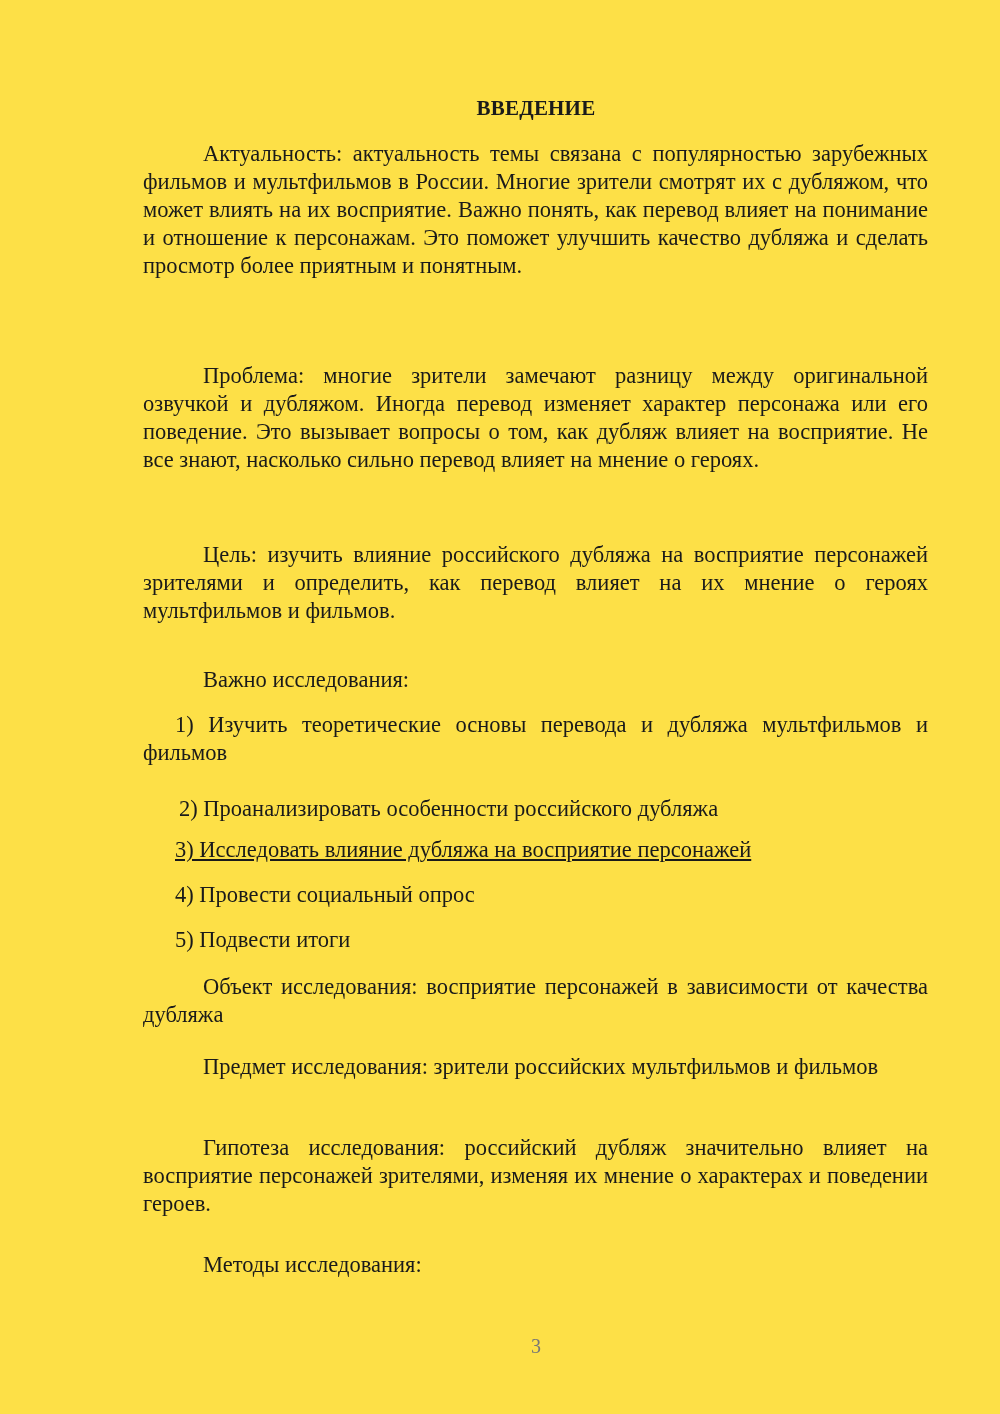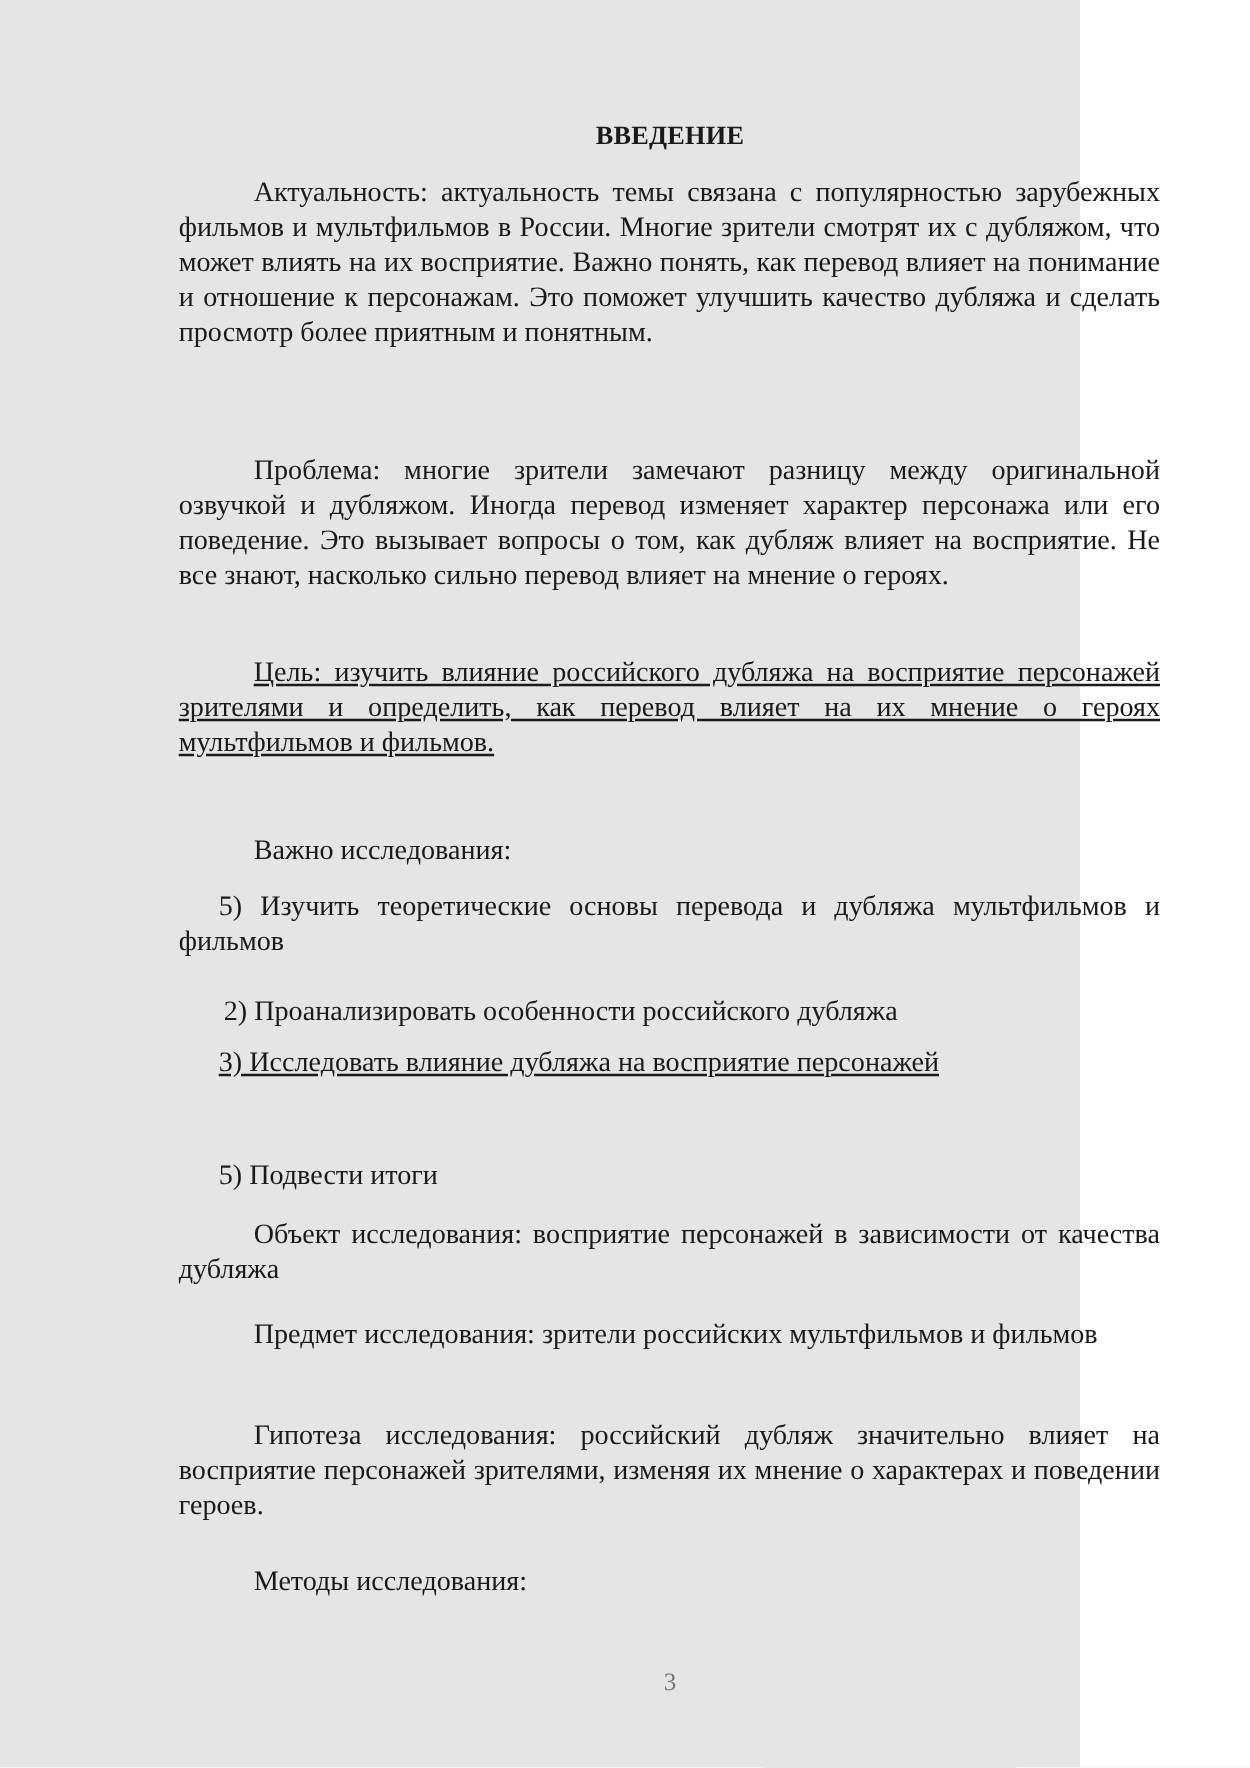--- a/index.html
+++ b/index.html
@@ -1,19 +1,19 @@
 <!DOCTYPE html>
 <html><head>
   <meta charset="utf-8">
   <style>
     html, body { margin: 0; padding: 0; background: #ffffff; }
     body { width: 1000px; height: 1414px; position: relative; overflow: hidden; }
     .page {
-      position: absolute; left: 0; top: 0; width: 864px; height: 1414px;
-      background: #e5e5e5; color: #1a1a1a;
+      position: absolute; left: 0; top: 0; width: 1000px; height: 1414px;
+      background: #fde047; color: #1a1a1a;
       font-family: "Liberation Serif", "DejaVu Serif", serif;
     }
     .title {
       position: absolute; left: 0; top: 96px; width: 1072px;
       text-align: center; font-weight: bold; font-size: 21px; letter-spacing: 0.2px;
     }
     .text {
       position: absolute; left: 143px; width: 785px;
       font-size: 22.5px; line-height: 28px; text-align: justify;
       text-align-last: left;
@@ -28,27 +28,28 @@
 </head>
 <body>
 
 <div class="page">
   <div class="title">ВВЕДЕНИЕ</div>
 
   <p class="text indent" style="top:140px; margin:0;">Актуальность: актуальность темы связана с популярностью зарубежных фильмов и мультфильмов в России. Многие зрители смотрят их с дубляжом, что может влиять на их восприятие. Важно понять, как перевод влияет на понимание и отношение к персонажам. Это поможет улучшить качество дубляжа и сделать просмотр более приятным и понятным.</p>
 
   <p class="text indent" style="top:362px; margin:0;">Проблема: многие зрители замечают разницу между оригинальной озвучкой и дубляжом. Иногда перевод изменяет характер персонажа или его поведение. Это вызывает вопросы о том, как дубляж влияет на восприятие. Не все знают, насколько сильно перевод влияет на мнение о героях.</p>
 
-  <p class="text indent" style="top:524px; margin:0;text-decoration:underline;">Цель: изучить влияние российского дубляжа на восприятие персонажей зрителями и определить, как перевод влияет на их мнение о героях мультфильмов и фильмов.</p>
+  <p class="text indent" style="top:541px; margin:0;">Цель: изучить влияние российского дубляжа на восприятие персонажей зрителями и определить, как перевод влияет на их мнение о героях мультфильмов и фильмов.</p>
 
   <p class="text indent" style="top:666px; margin:0;">Важно исследования:</p>
 
-  <p class="text item-indent" style="top:711px; margin:0;">5) Изучить теоретические основы перевода и дубляжа мультфильмов и фильмов</p>
+  <p class="text item-indent" style="top:711px; margin:0;">1) Изучить теоретические основы перевода и дубляжа мультфильмов и фильмов</p>
   <p class="text item-indent" style="top:791px; margin:4px;">2) Проанализировать особенности российского дубляжа</p>
   <p class="text item-indent" style="top:836px; margin:0;text-decoration:underline;">3) Исследовать влияние дубляжа на восприятие персонажей</p>
+  <p class="text item-indent" style="top:881px; margin:0;">4) Провести социальный опрос</p>
   <p class="text item-indent" style="top:926px; margin:0;">5) Подвести итоги</p>
 
   <p class="text indent" style="top:973px; margin:0;">Объект исследования: восприятие персонажей в зависимости от качества дубляжа</p>
 
   <p class="text indent" style="top:1053px; margin:0;">Предмет исследования: зрители российских мультфильмов и фильмов</p>
 
   <p class="text indent" style="top:1134px; margin:0;">Гипотеза исследования: российский дубляж значительно влияет на восприятие персонажей зрителями, изменяя их мнение о характерах и поведении героев.</p>
 
   <p class="text indent" style="top:1251px; margin:0;">Методы исследования:</p>
 

